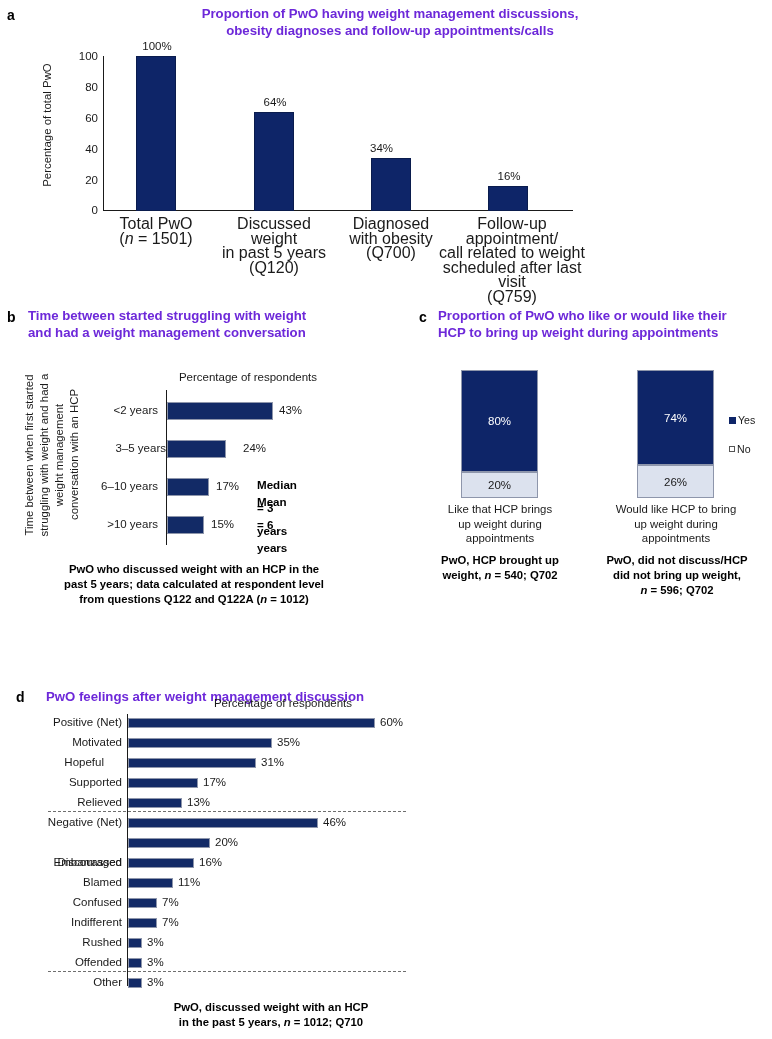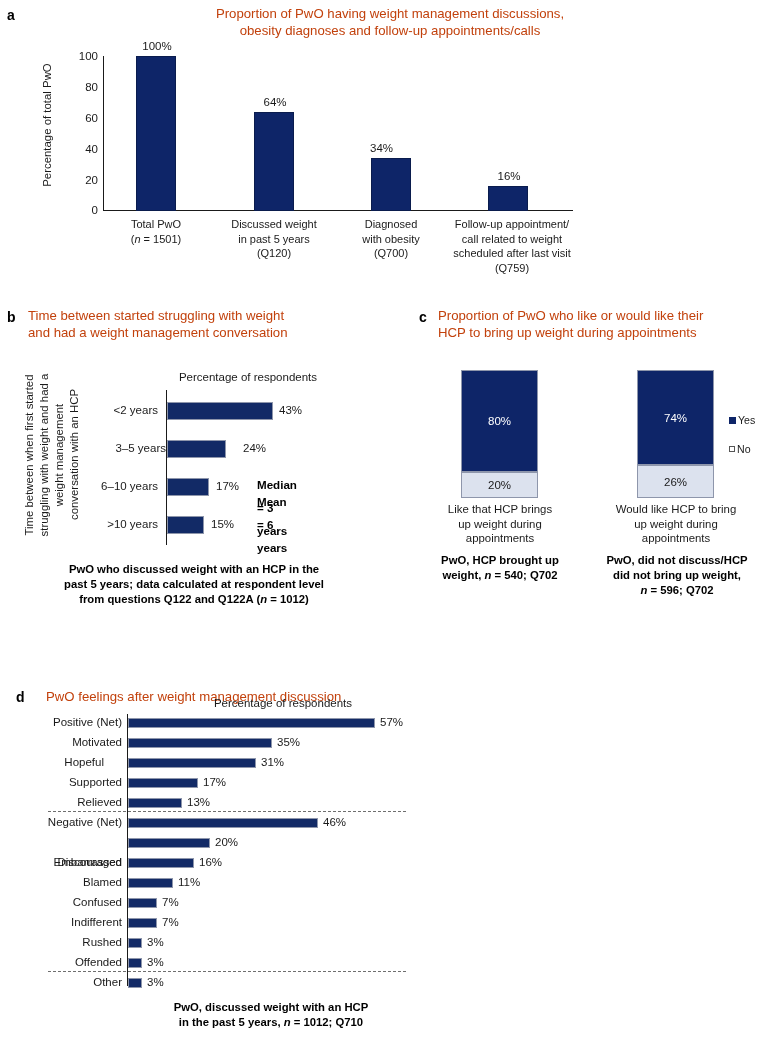--- a/index.html
+++ b/index.html
@@ -17,24 +17,24 @@
 
   .panel { position: absolute; }
   .panel-letter {
     position: absolute;
     font-weight: bold;
     font-size: 14px;
     color: #000;
   }
   .panel-title {
     position: absolute;
-    font-weight: normal;
+    font-weight: bold;
     font-size: 13.2px;
     line-height: 17px;
-    color: #c2410c;
+    color: #6d28d9;
     text-align: center;
   }
   .axis-title {
     position: absolute;
     font-size: 11.5px;
     color: #1a1a1a;
     text-align: center;
   }
   .footnote {
     position: absolute;
@@ -46,21 +46,21 @@
   }
   .footnote i { font-style: italic; }
   .tick-label {
     position: absolute;
     font-size: 11.5px;
     color: #1a1a1a;
     text-align: right;
   }
   .cat-label {
     position: absolute;
-    font-size: 11px;
+    font-size: 16px;
     line-height: 14.5px;
     color: #1a1a1a;
     text-align: center;
   }
   .cat-label i { font-style: italic; }
   .val-label {
     position: absolute;
     font-size: 11.5px;
     color: #1a1a1a;
     white-space: nowrap;
@@ -290,21 +290,21 @@
 <div class="panel" id="panel-d">
   <div class="panel-letter" style="left:16px; top:689px;">d</div>
   <div class="panel-title" style="left:46px; top:688px; width:400px; text-align:left;">PwO feelings after weight management discussion</div>
 
   <div class="axis-title" style="left:128px; top:697px; width:310px;">Percentage of respondents</div>
 
   <div class="axis-line" style="left:127px; top:714px; width:1.3px; height:272px;"></div>
 
   <div class="tick-label" style="left:18px; top:716px; width:104px;">Positive (Net)</div>
   <div class="bar-h" style="left:128px; top:718px; width:247px; height:10px;"></div>
-  <div class="val-label" style="left:380px; top:716px;">57%</div>
+  <div class="val-label" style="left:380px; top:716px;">60%</div>
 
   <div class="tick-label" style="left:18px; top:736px; width:104px;">Motivated</div>
   <div class="bar-h" style="left:128px; top:738px; width:144px; height:10px;"></div>
   <div class="val-label" style="left:277px; top:736px;">35%</div>
 
   <div class="tick-label" style="left:0; top:756px; width:104px;">Hopeful</div>
   <div class="bar-h" style="left:128px; top:758px; width:128px; height:10px;"></div>
   <div class="val-label" style="left:261px; top:756px;">31%</div>
 
   <div class="tick-label" style="left:18px; top:776px; width:104px;">Supported</div>

